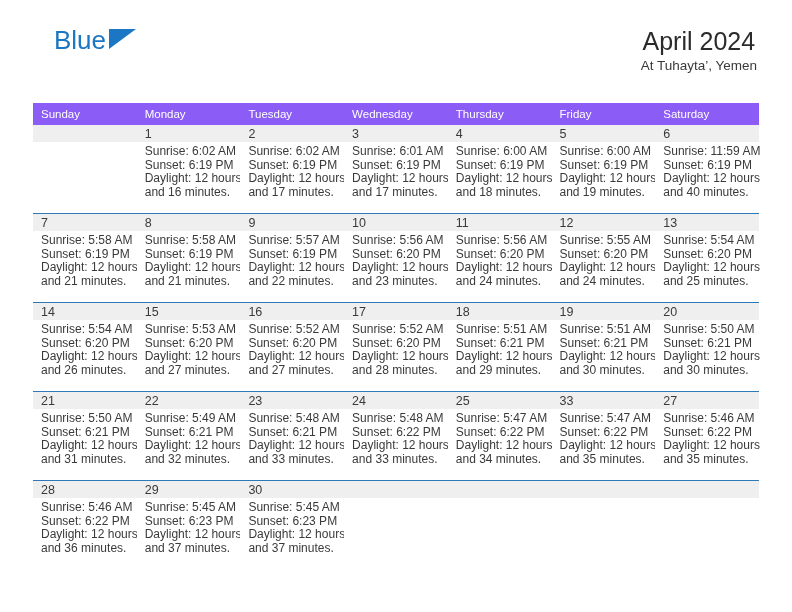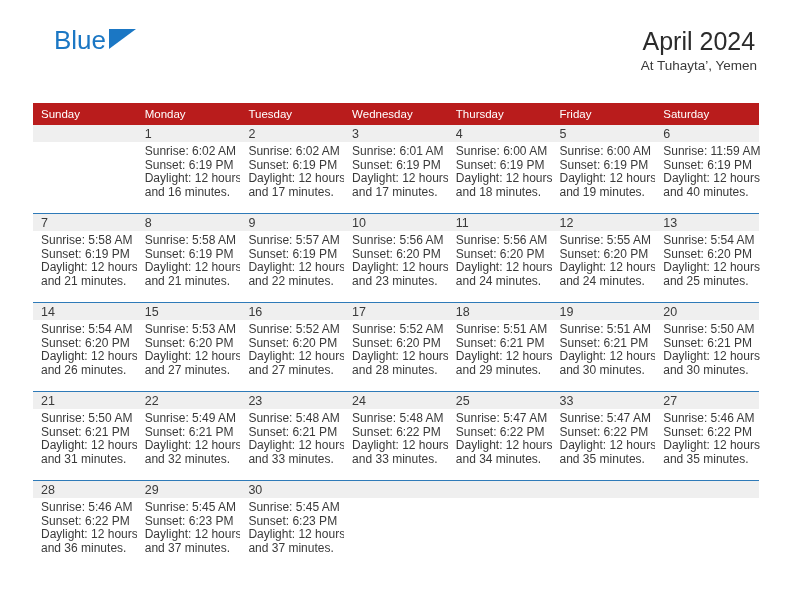--- a/index.html
+++ b/index.html
@@ -87,21 +87,21 @@
   .calendar {
     position: absolute;
     left: 33px;
     top: 103px;
     width: 726px;
     border-collapse: collapse;
     table-layout: fixed;
   }
 
   .calendar th {
-    background: #b91c1c;
+    background: #8b5cf6;
     color: #ffffff;
     font-size: 11.5px;
     font-weight: normal;
     text-align: left;
     padding: 5px 0 5px 8px;
     height: 11px;
     box-sizing: content-box;
   }
 
   .calendar td {

